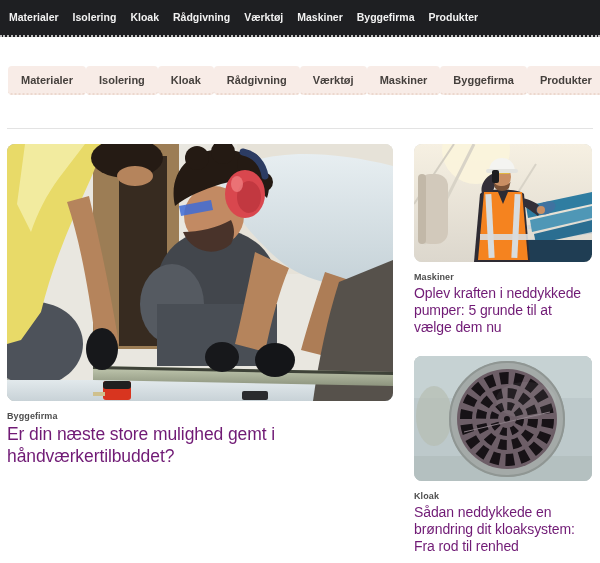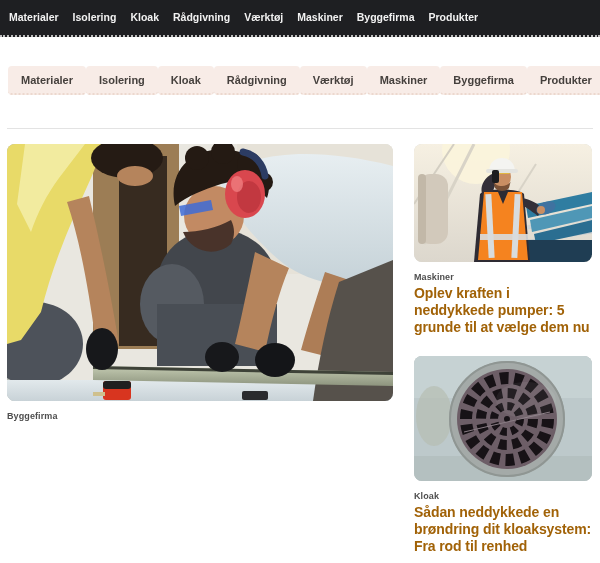--- a/index.html
+++ b/index.html
@@ -43,21 +43,21 @@
     cursor:pointer; background:#d8d8d4; position:relative;
   }
   figure.thumb svg { display:block; width:100%; height:100%; }
   .thumb-hero  { width:386px; height:257px; }
   .thumb-side1 { width:178px; height:118px; }
   .thumb-side2 { width:178px; height:125px; }
   .cat {
     margin:10px 0 3px; font-size:9px; font-weight:600;
     color:#4e4e4e; letter-spacing:0.1px; cursor:pointer;
   }
-  .title { font-weight:700; color:#a16207; cursor:pointer; }
+  .title { font-weight:400; color:#701a75; cursor:pointer; }
   .title-hero { font-size:17.5px; line-height:1.24; letter-spacing:-0.1px; max-width:330px; }
   .title-side { font-size:14px; line-height:1.22; letter-spacing:-0.1px; }
   .side-article + .side-article { margin-top:20px; }
 </style>
 </head>
 <body>
 
 <header class="topnav">
   <nav>
     <ul>
@@ -159,20 +159,21 @@
         <ellipse cx="95" cy="205" rx="16" ry="21" fill="#17181b"></ellipse>
         <ellipse cx="215" cy="213" rx="17" ry="15" fill="#17181b"></ellipse>
         <ellipse cx="268" cy="216" rx="20" ry="17" fill="#141518"></ellipse>
         <rect x="235" y="247" width="26" height="9" rx="2" fill="#2a2b2e"></rect>
         <rect x="96" y="237" width="28" height="19" rx="3" fill="#d8351f"></rect>
         <rect x="96" y="237" width="28" height="8" rx="3" fill="#201f1f"></rect>
         <rect x="86" y="248" width="12" height="4" fill="#cfc08d"></rect>
       </svg>
     </figure>
     <div class="cat">Byggefirma</div>
+    <h2 class="title title-hero">Er din næste store mulighed gemt i håndværkertilbuddet?</h2>
   </article>
 
   <aside>
 
     <article class="side-article">
       <figure class="thumb thumb-side1">
         <svg viewBox="0 0 178 118" preserveAspectRatio="xMidYMid slice" aria-hidden="true">
           <defs>
             <linearGradient id="skyg" x1="0" y1="0" x2="0" y2="1">
               <stop offset="0" stop-color="#f6f0e2"></stop>

